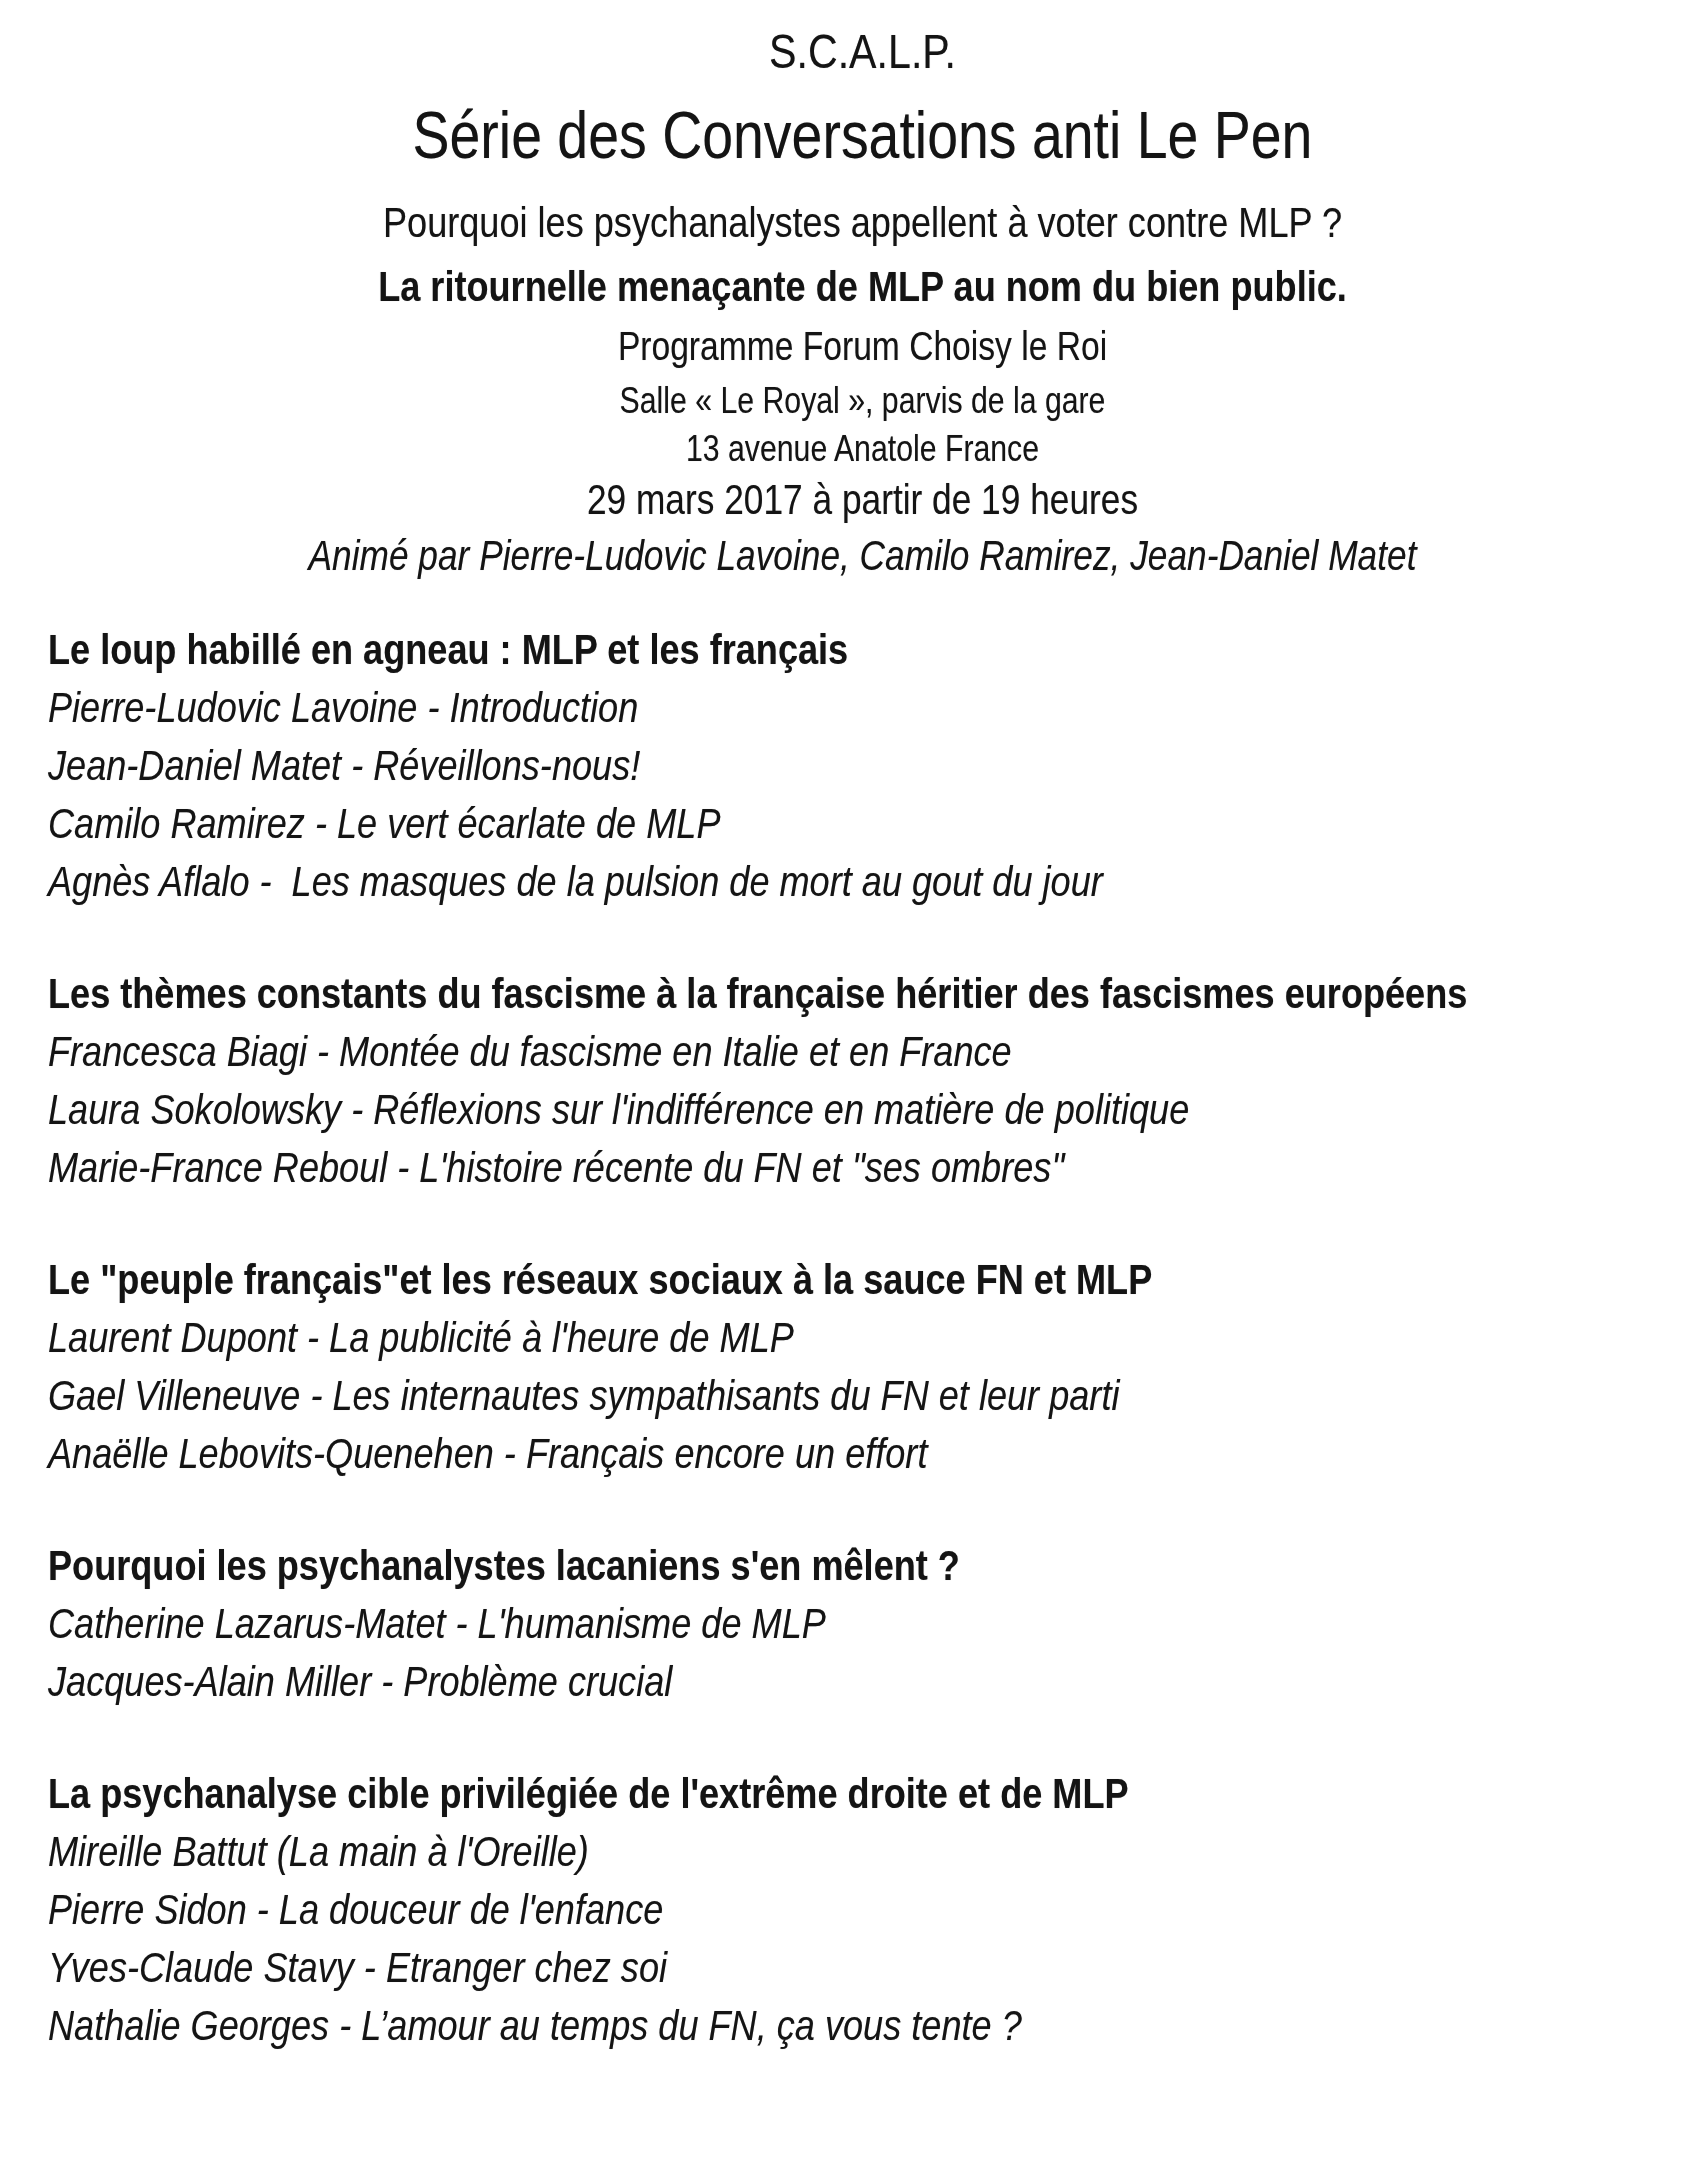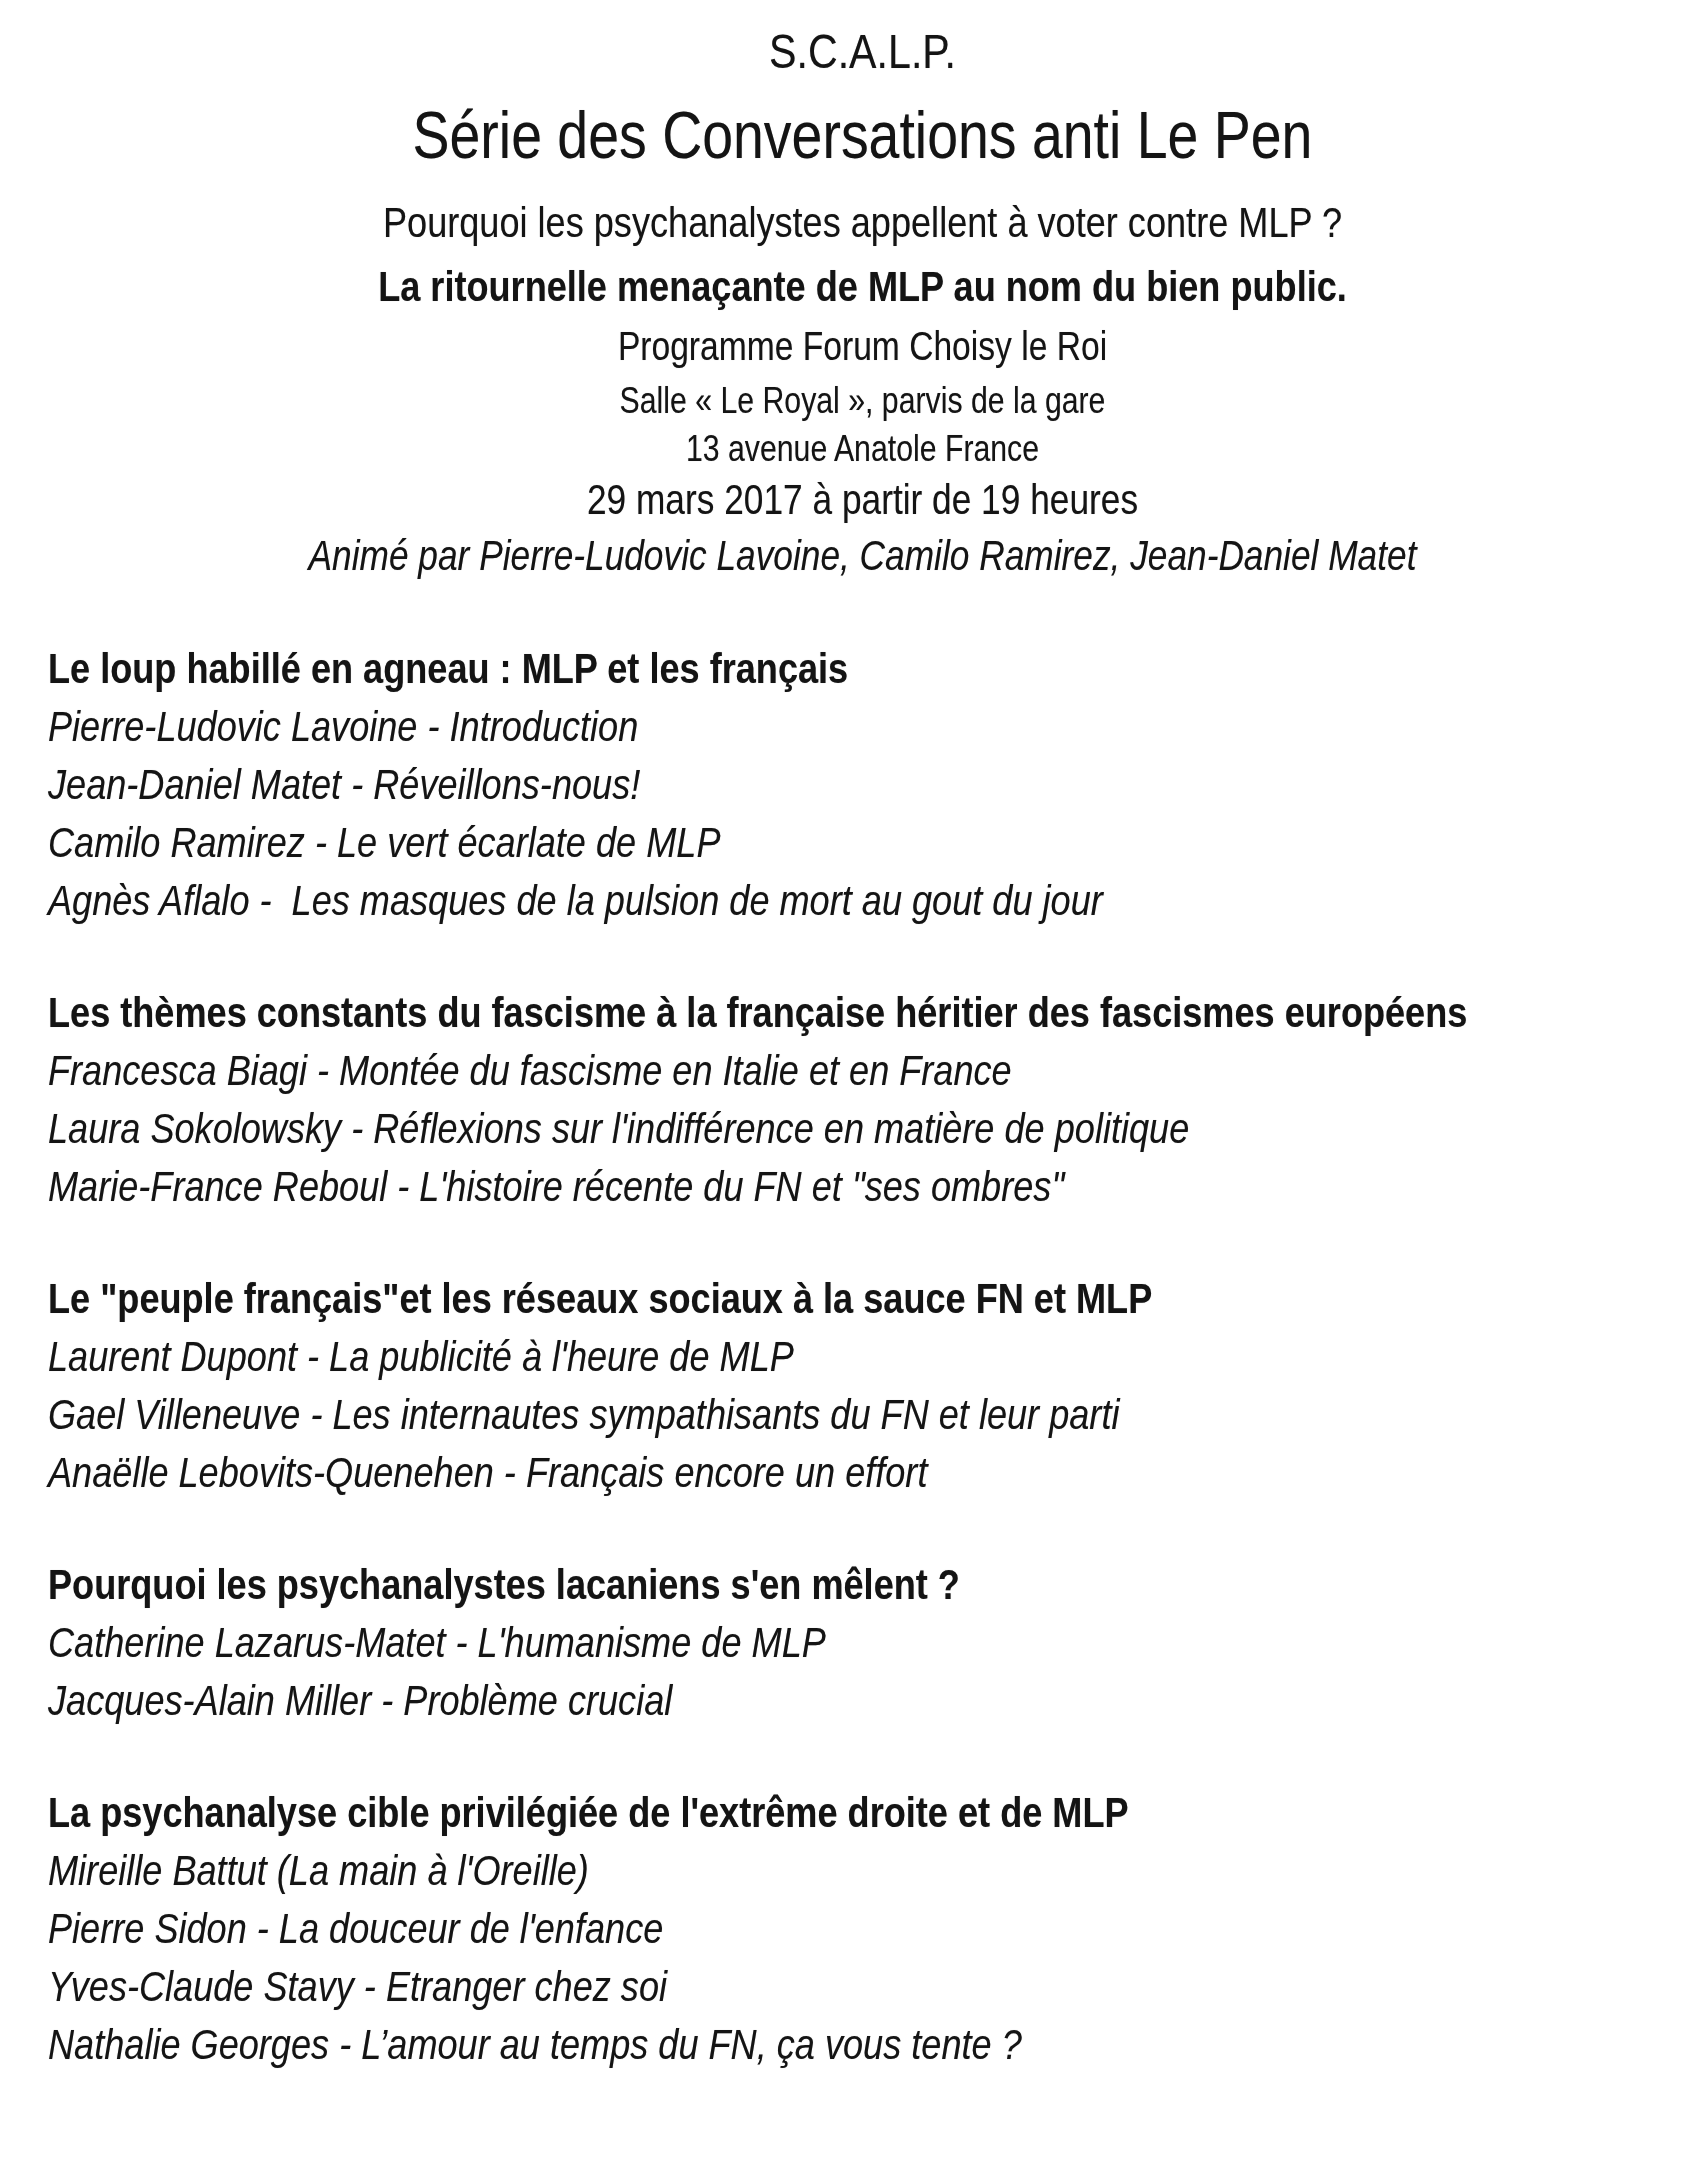--- a/index.html
+++ b/index.html
@@ -27,21 +27,21 @@
   .org      { font-size: 49px; line-height: 63px; }
   .title    { font-size: 66px; line-height: 80px; margin-top: 12.3px; }
   .question { font-size: 43px; line-height: 57px;  margin-top: 18.5px; }
   .tagline  { font-size: 43px; line-height: 57px;  margin-top: 7.7px; font-weight: bold; }
   .program  { font-size: 40px; line-height: 54px;  margin-top: 3.1px; }
   .venue    { font-size: 36px; line-height: 49px;  margin-top: 3.1px; }
   .address  { font-size: 36px; line-height: 48px; }
   .datetime { font-size: 42px; line-height: 54px; }
   .hosts    { font-size: 42px; line-height: 57px;  font-style: italic; }
 
-  .doc-main { margin-top: 55px; padding-left: 48px; padding-right: 31px; }
+  .doc-main { margin-top: 36px; padding-left: 48px; padding-right: 31px; }
   .doc-main section { margin-bottom: 54px; }
   .section-heading {
     font-size: 43px; line-height: 58px;
     font-weight: bold; margin: 0;
   }
   .session {
     font-size: 43px; line-height: 58px;
     font-style: italic; margin: 0;
   }
 </style>

